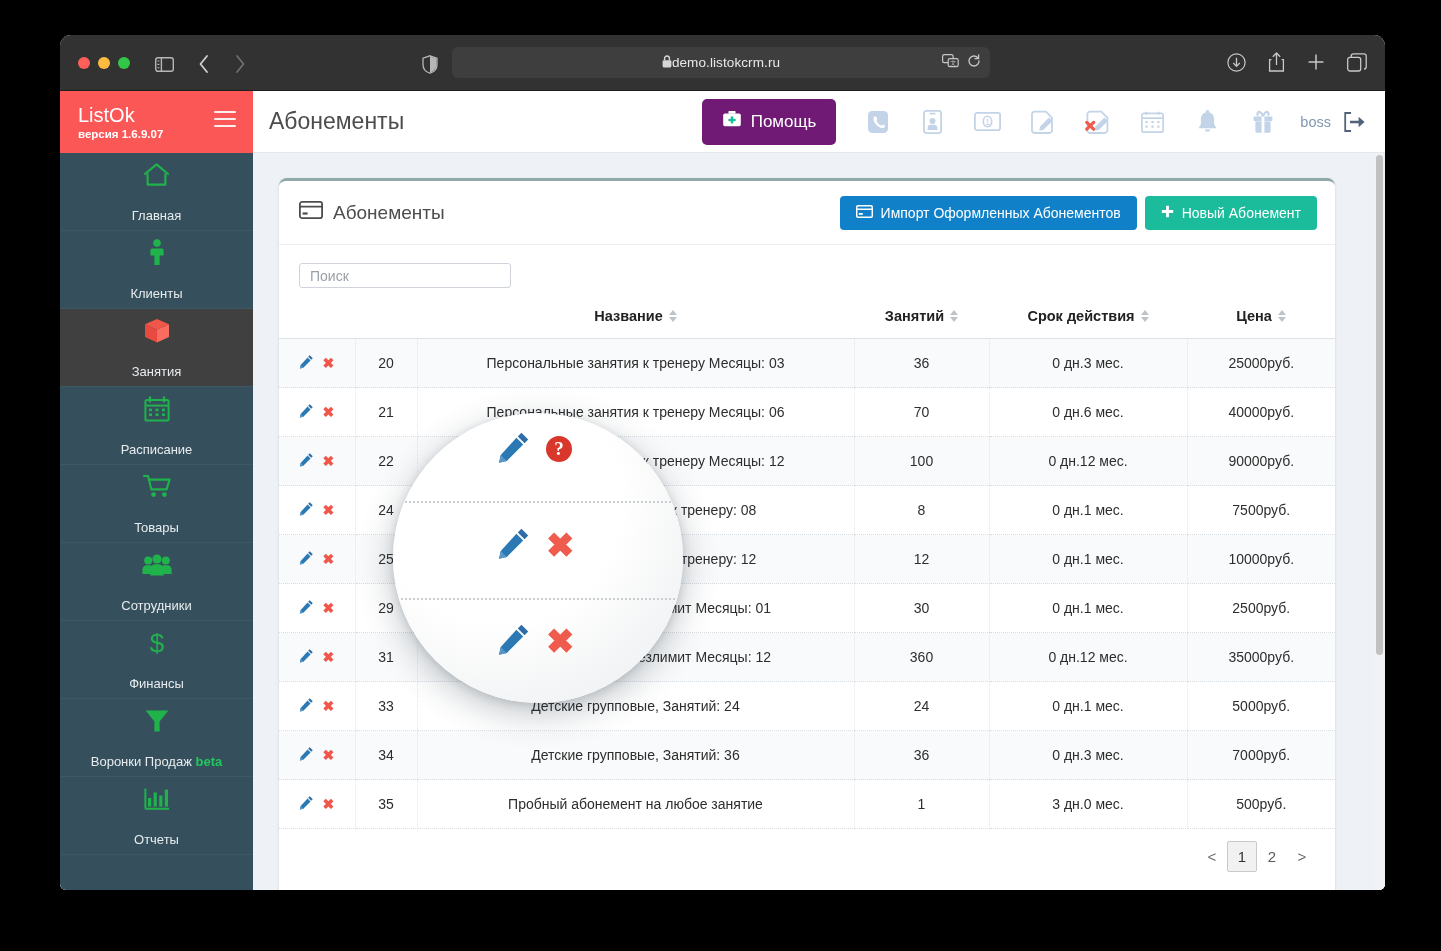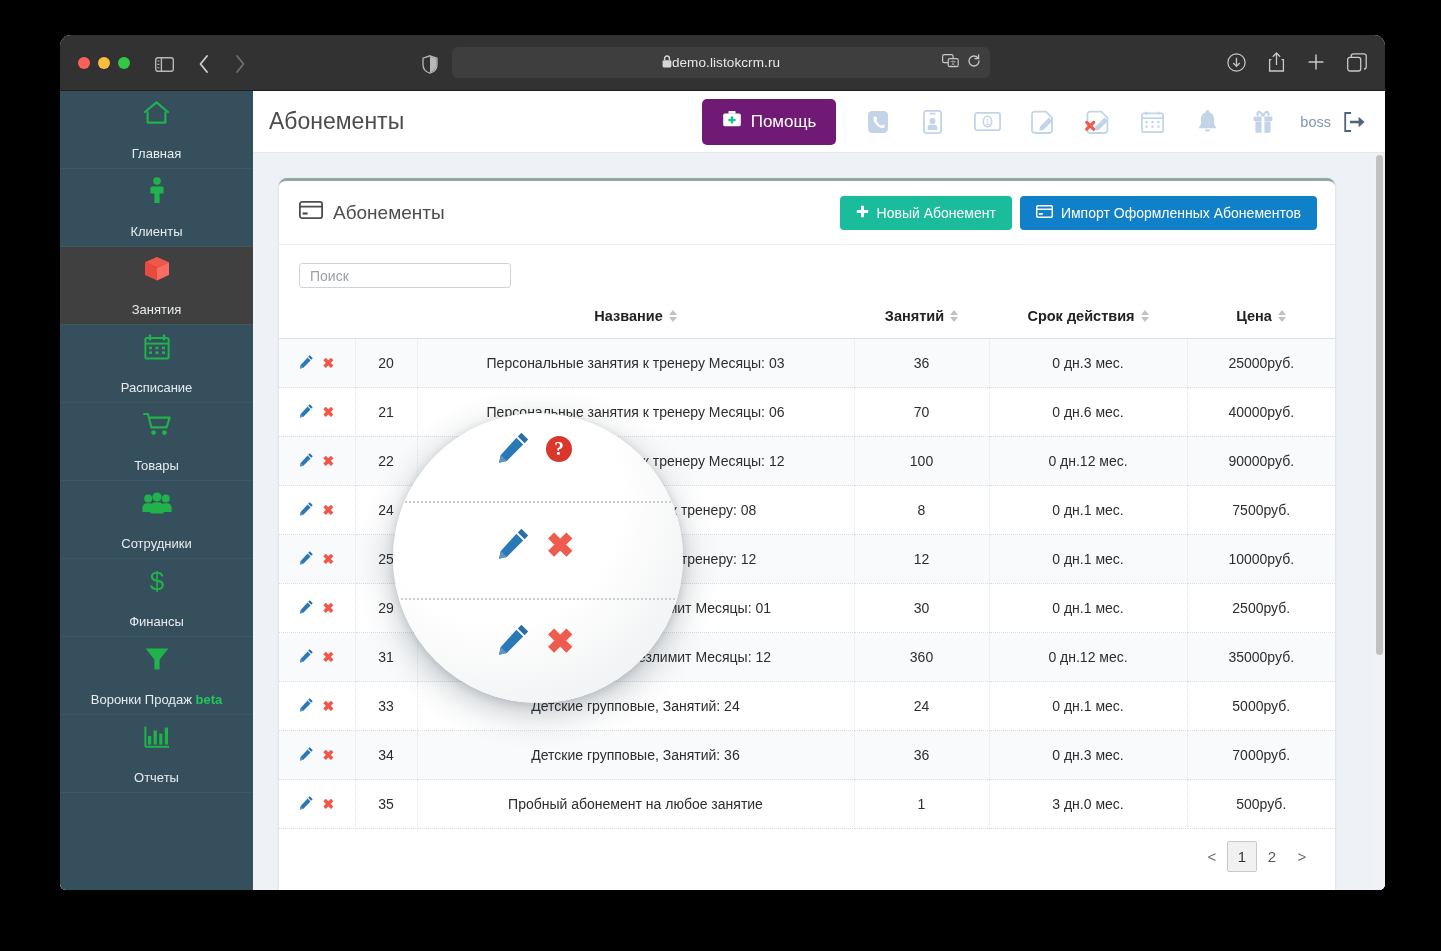--- a/index.html
+++ b/index.html
@@ -400,20 +400,29 @@
             <rect x="0.7" y="4.4" width="13" height="13.6" rx="2.2" fill="none" stroke="currentColor" stroke-width="1.3"></rect>
             <path d="M4.2 4.4 V3.1 A2.2 2.2 0 0 1 6.4 0.9 H17 A2.2 2.2 0 0 1 19.2 3.1 V13.8 A2.2 2.2 0 0 1 17 16" fill="none" stroke="currentColor" stroke-width="1.3"></path>
           </svg>
       </span>
     </div>
   </div>
 
   <div id="app">
 
     <div id="side">
+      <div id="brand">
+        <div id="brand-name">ListOk</div>
+        <div id="brand-ver">версия 1.6.9.07</div>
+        <div id="hamburger">
+            <span></span>
+            <span></span>
+            <span></span>
+          </div>
+      </div>
 
       <div class="nav-item">
         <span class="nav-ico">
           <svg width="27" height="25" viewBox="0 0 27 25">
               <path d="M2 12 L13.5 2.4 L25 12" fill="none" stroke="#20b24b" stroke-width="2.1" stroke-linecap="round" stroke-linejoin="round"></path>
               <path d="M4.6 11.4 V22.6 H22.4 V11.4" fill="none" stroke="#20b24b" stroke-width="2.1" stroke-linejoin="round"></path>
             </svg>
         </span>
         <span class="nav-lbl">Главная</span>
       </div>
@@ -628,38 +637,38 @@
               <span>
                 <svg width="24" height="18" viewBox="0 0 24 18">
                     <rect x="0.9" y="0.9" width="22.2" height="16.2" rx="2.2" fill="none" stroke="#4d4d4d" stroke-width="1.8"></rect>
                     <line x1="0.9" y1="5.6" x2="23.1" y2="5.6" stroke="#4d4d4d" stroke-width="1.8"></line>
                     <rect x="3.6" y="11.4" width="5" height="2.2" fill="#4d4d4d"></rect>
                   </svg>
               </span>
               <span>Абонементы</span>
             </div>
             <div class="pbtns">
-              <button class="btn teal">
-                <span>
-                  <svg width="13" height="13" viewBox="0 0 13 13">
-                      <line x1="6.5" y1="0.8" x2="6.5" y2="12.2" stroke="#fff" stroke-width="2.9"></line>
-                      <line x1="0.8" y1="6.5" x2="12.2" y2="6.5" stroke="#fff" stroke-width="2.9"></line>
-                    </svg>
-                </span>
-                <span>Новый Абонемент</span>
-              </button>
               <button class="btn blue">
                 <span>
                   <svg width="17" height="13" viewBox="0 0 17 13">
                       <rect x="0.7" y="0.7" width="15.6" height="11.6" rx="1.6" fill="none" stroke="#fff" stroke-width="1.5"></rect>
                       <line x1="0.7" y1="4.2" x2="16.3" y2="4.2" stroke="#fff" stroke-width="1.5"></line>
                       <rect x="2.8" y="8" width="4" height="1.8" fill="#fff"></rect>
                     </svg>
                 </span>
                 <span>Импорт Оформленных Абонементов</span>
+              </button>
+              <button class="btn teal">
+                <span>
+                  <svg width="13" height="13" viewBox="0 0 13 13">
+                      <line x1="6.5" y1="0.8" x2="6.5" y2="12.2" stroke="#fff" stroke-width="2.9"></line>
+                      <line x1="0.8" y1="6.5" x2="12.2" y2="6.5" stroke="#fff" stroke-width="2.9"></line>
+                    </svg>
+                </span>
+                <span>Новый Абонемент</span>
               </button>
             </div>
           </div>
 
           <div id="search-row">
             <input id="search-input" placeholder="Поиск" style="">
           </div>
 
           <table>
             <colgroup>

